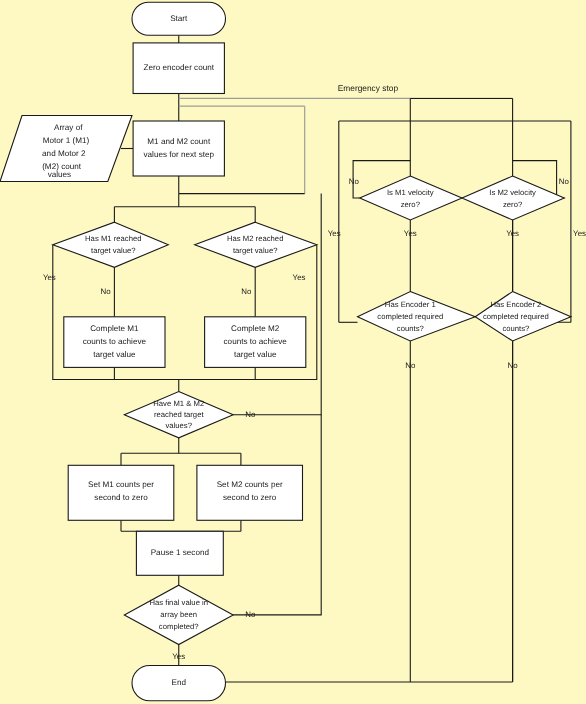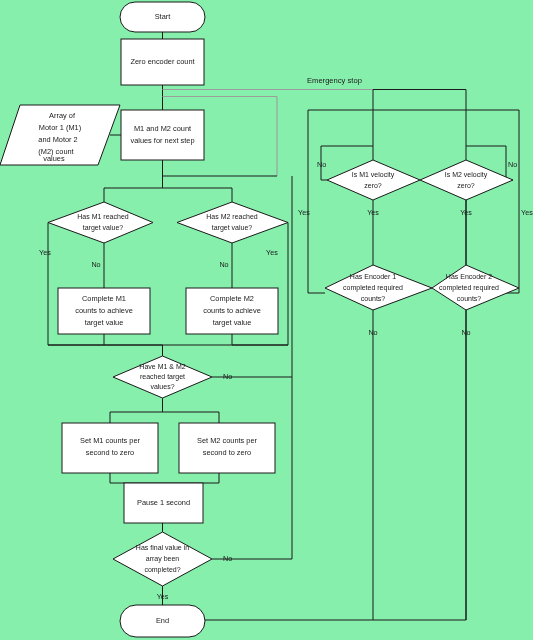--- a/index.html
+++ b/index.html
@@ -10,21 +10,21 @@
   body {
     width: 533px;
     height: 640px;
     font-family: "Liberation Sans", sans-serif;
     overflow: hidden;
   }
   #flowchart-root {
     position: relative;
     width: 533px;
     height: 640px;
-    background: #86efac;
+    background: #fef9c3;
   }
   svg.chart {
     display: block;
     width: 533px;
     height: 640px;
   }
   .node-shape {
     fill: #ffffff;
     stroke: #1a1a1a;
     stroke-width: 1;

